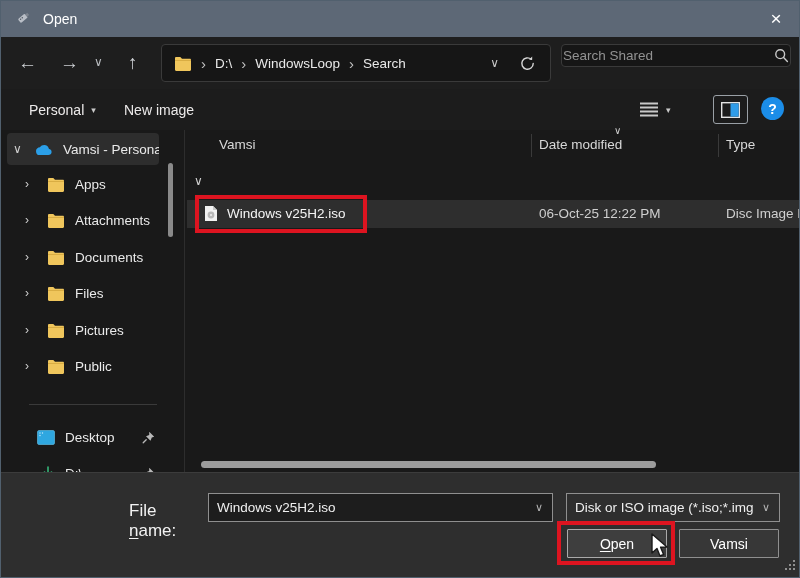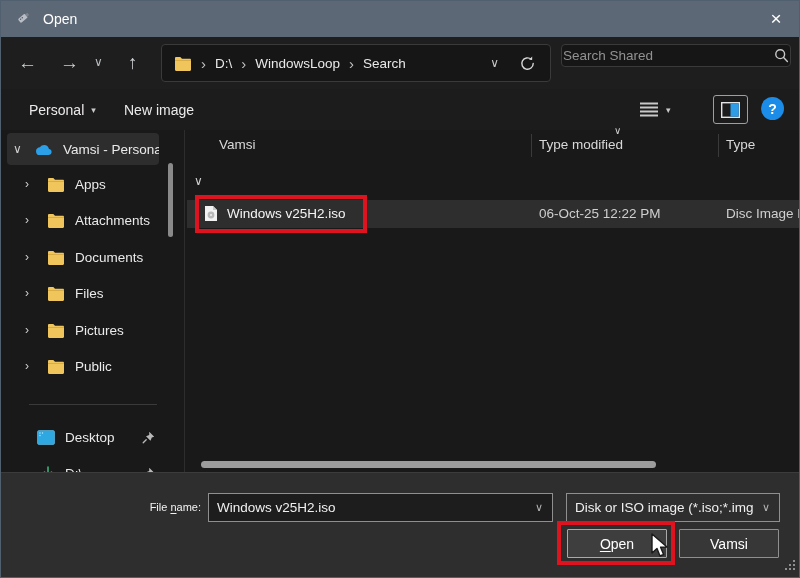--- a/index.html
+++ b/index.html
@@ -80,22 +80,22 @@
     background:#9c9c9c; border-radius:4px; }
 
   
   .annotation { position:absolute; border:4px solid #dd1420; z-index:6; }
   .anno-file { left:194px; top:65px; width:172px; height:38px; }
   .anno-open { left:556px; top:48px; width:118px; height:44px; }
 
   
   .footer { position:absolute; left:0; right:0; bottom:0; height:105px; background:#2e2e2e;
     border-top:1px solid #3c3c3c; }
-  .fn-label { position:absolute; left:128px; top:28px; width:72px; text-align:right;
-    font-size:11px; color:#f2f2f2; }
+  .fn-label { position:absolute; left:128px; top:28px; width:72px; 
+    font-size:17px; color:#f2f2f2; }
   .u { text-decoration:underline; text-underline-offset:2px; }
   .fn-input { position:absolute; left:207px; top:20px; width:345px; height:29px;
     background:#1d1d1d; border:1px solid #8f8f8f; display:flex; align-items:center; }
   .fn-input input { flex:1; background:transparent; border:none; outline:none; color:#f0f0f0;
     font-size:13.5px; font-family:inherit; padding-left:8px; }
   .combo-chevron { color:#b5b5b5; font-size:11px; margin:0 9px; flex:none; }
   .ft-select { position:absolute; left:565px; top:20px; width:214px; height:29px;
     background:#2e2e2e; border:1px solid #8f8f8f; display:flex; align-items:center; overflow:hidden; }
   .ft-select .val { flex:1; font-size:13.5px; color:#f0f0f0; white-space:nowrap;
     overflow:hidden; padding-left:8px; }
@@ -308,21 +308,21 @@
           <path d="M7.2 0.8l5 5-2.4.7-1.3 3.2L4 5.2l3.2-1.3z" fill="#b9b9b9"></path>
           <line x1="4.2" y1="8.8" x2="1.2" y2="11.8" stroke="#b9b9b9" stroke-width="1.3" stroke-linecap="round"></line>
         </svg>
       </span>
     </div>
 
     <div class="side-scroll"></div>
 
     <span class="col-head" style="left:218px">Vamsi</span>
     <span class="sort-chevron">∨</span>
-    <span class="col-head" style="left:538px">Type modified</span>
+    <span class="col-head" style="left:538px">Date modified</span>
     <span class="col-head" style="left:725px">Type</span>
     <div class="col-sep" style="left:530px"></div>
     <div class="col-sep" style="left:717px"></div>
 
     <span class="group-chevron">∨</span>
 
     <div class="file-row">
       <span class="file-ic">
         <svg width="14" height="17" viewBox="0 0 14 17">
           <path d="M1 1h8l4 4v11H1z" fill="#f2f2f2"></path>

